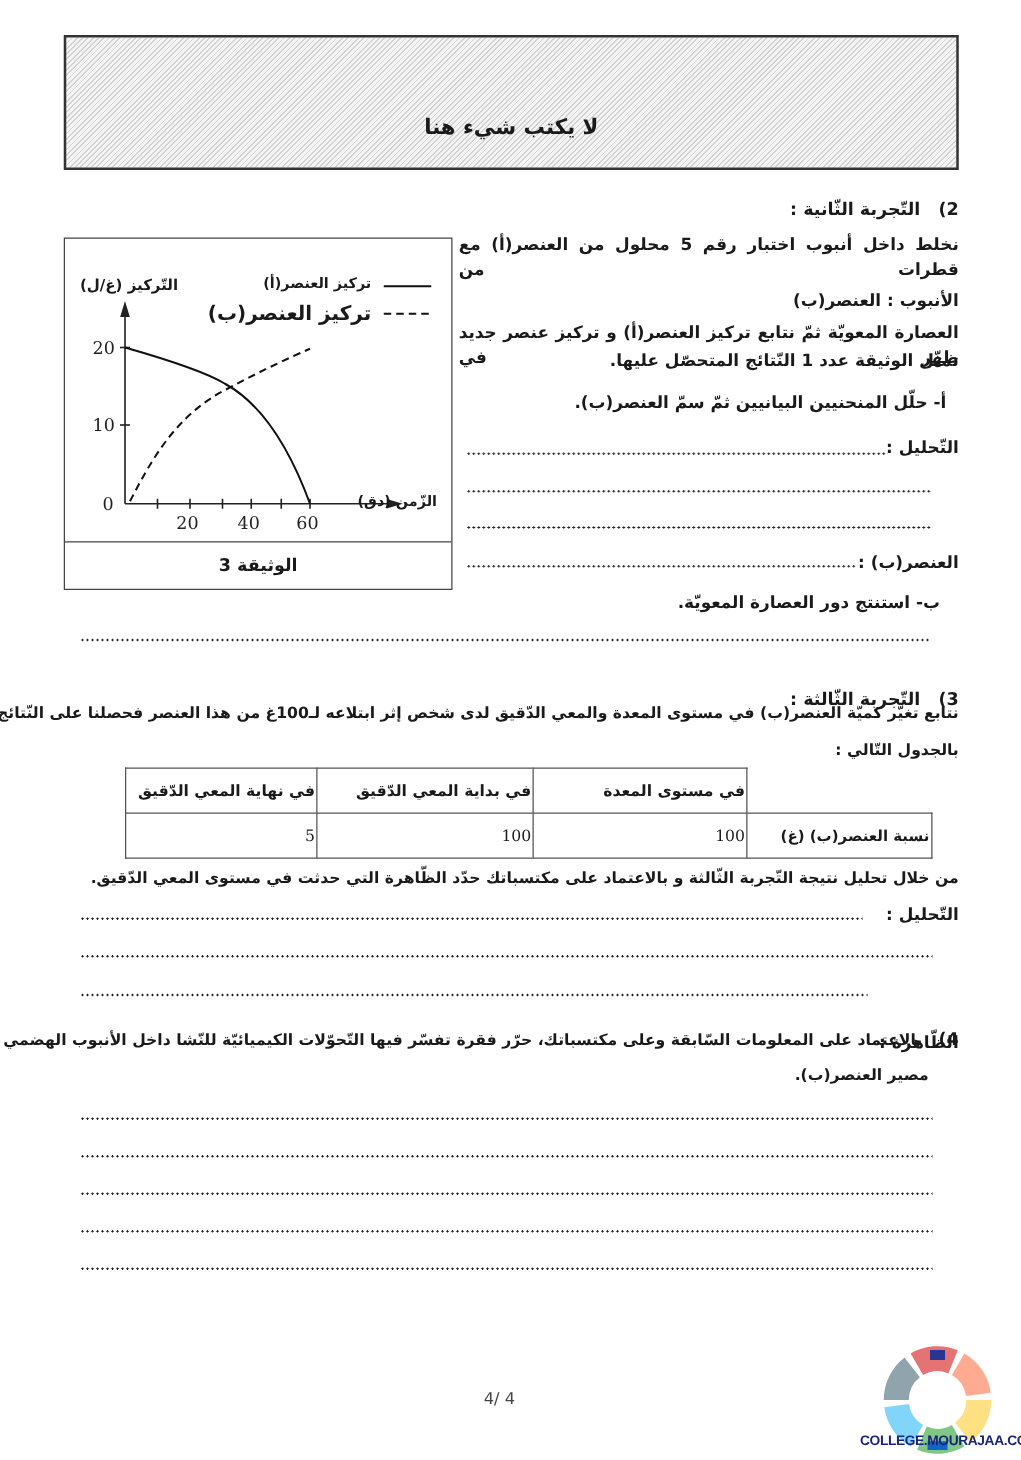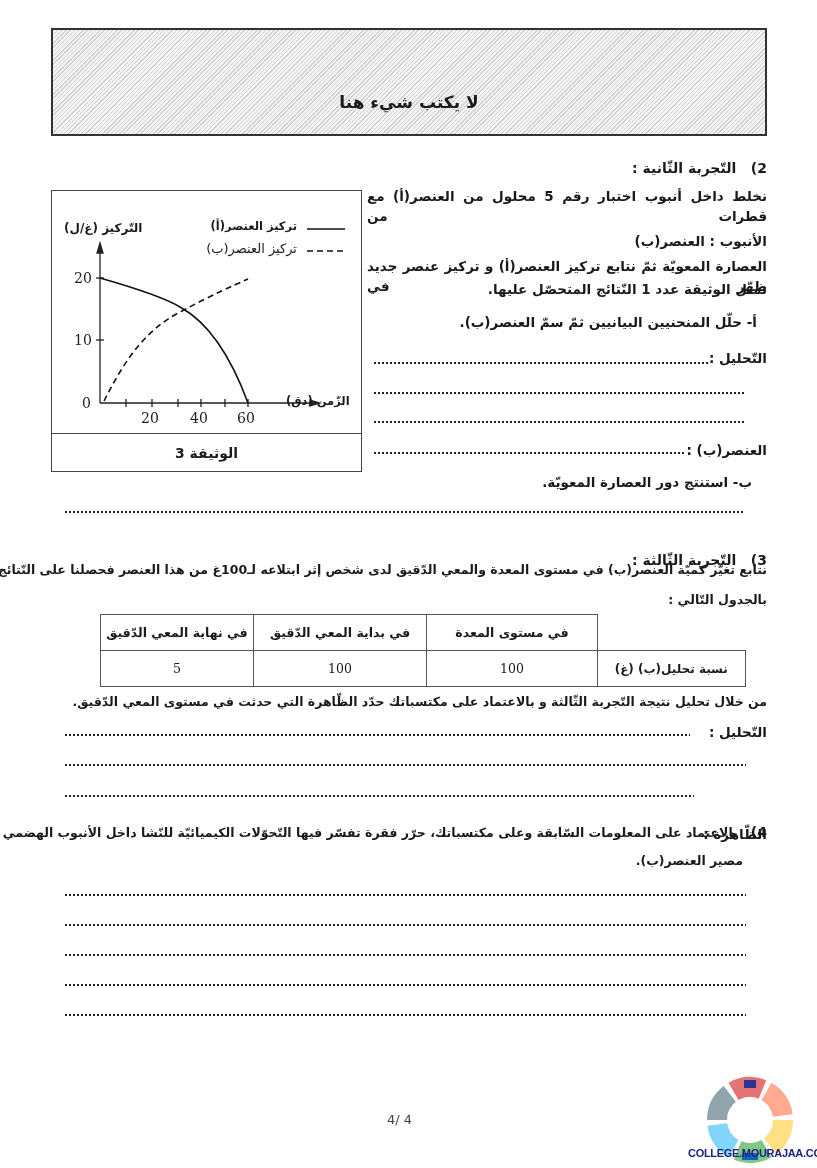--- a/index.html
+++ b/index.html
@@ -32,21 +32,21 @@
   #graphBox { left: 51px; top: 190px; width: 309px; height: 280px; border: 1px solid #444; }
   #graphCaption {
     left: 0; top: 242px; width: 309px; height: 38px; border-top: 1px solid #444;
     display: flex; align-items: center; justify-content: center;
     font-weight: bold; font-size: 14px;
   }
   #graphSvg { left: 0; top: 0; }
 
   
   table#resTable { border-collapse: collapse; direction: rtl; font-size: 12.5px; }
-  #resTable td { border: 1px solid #555; text-align: center; height: 33px; font-weight: bold; margin-top: 20px; }
+  #resTable td { border: 1px solid #555; text-align: right; height: 33px; font-weight: bold; margin-top: 20px; }
   #resTable td.val { font-weight: normal; font-family: "DejaVu Serif", serif; font-size: 12.5px; }
   #resTable td.empty { border: none; }
 
   #pageNum { left: 387px; top: 1112px; font-size: 13px; color: #444; }
   #logo { left: 688px; top: 1070px; width: 122px; height: 95px; }
   #logoText { left: 688px; top: 1147px; width: 122px; text-align: center; font-weight: bold; font-size: 11px; color: #1a237e; letter-spacing: -0.3px; font-family: "Liberation Sans", sans-serif; }
 </style>
 </head>
 <body>
 
@@ -110,21 +110,21 @@
       <text x="185" y="232">60</text>
     </g>
 
     <line x1="255" y1="38" x2="293" y2="38" stroke="#111" stroke-width="1.6"></line>
     <line x1="255" y1="60" x2="293" y2="60" stroke="#111" stroke-width="1.6" stroke-dasharray="6,4"></line>
   </svg>
 
   <div class="abs rtl" style="left:12px; top:30px; font-size:12px; font-weight:bold;">التّركيز (غ/ل)</div>
   <div class="abs rtl" style="left:234px; top:203px; font-size:11.5px; font-weight:bold;">الزّمن (دق)</div>
   <div class="abs rtl" style="right:64px; top:28px; font-size:11.5px; font-weight:bold;">تركيز العنصر(أ)</div>
-  <div class="abs rtl" style="right:64px; top:50px; font-size:13px; font-weight:normal;">تركيز العنصر(ب)</div>
+  <div class="abs rtl" style="right:64px; top:50px; font-size:16px; font-weight:bold;">تركيز العنصر(ب)</div>
   <div id="graphCaption" class="abs">الوثيقة 3</div>
 </div>
 
 <div class="abs rtl hdr" style="right:50px; top:530px;margin-top:22px;">
   <span>3)</span>&nbsp;&nbsp;
   <span>التّجربة الثّالثة :</span>
 </div>
 <div class="abs rtl txt" style="right:50px; top:560px; width:700px; font-size:12.5px;">
   <div style="white-space:nowrap;">نتابع  تغيّر كميّة العنصر(ب) في مستوى المعدة والمعي الدّقيق لدى شخص إثر ابتلاعه لـ100غ من هذا العنصر فحصلنا على النّتائج المبيّنة</div>
   <div style="margin-top:10px;">بالجدول التّالي :</div>
@@ -132,21 +132,21 @@
 
 <table id="resTable" class="abs" style="left:100px; top:614px;">
   <tbody>
       <tr>
     <td class="empty" style="width:145px;"></td>
     <td style="width:168px;">في مستوى المعدة</td>
     <td style="width:170px;">في بداية المعي الدّقيق</td>
     <td style="width:150px;">في نهاية المعي الدّقيق</td>
   </tr>
   <tr>
-    <td style="font-size:12px;">نسبة تحليل(ب) (غ)</td>
+    <td style="font-size:12px;">نسبة العنصر(ب) (غ)</td>
     <td class="val">100</td>
     <td class="val">100</td>
     <td class="val">5</td>
   </tr>
 </tbody>
   </table>
 
 <div class="abs rtl txt" style="right:50px; top:692px; font-size:12.5px; white-space:nowrap;">من خلال تحليل نتيجة التّجربة الثّالثة و بالاعتماد على مكتسباتك حدّد الظّاهرة التي حدثت في مستوى المعي الدّقيق.</div>
 <div class="abs rtl txt" style="right:50px; top:722px;">التّحليل :</div>
 <div class="dots" style="left:64px; width:626px; top:734px;"></div>

